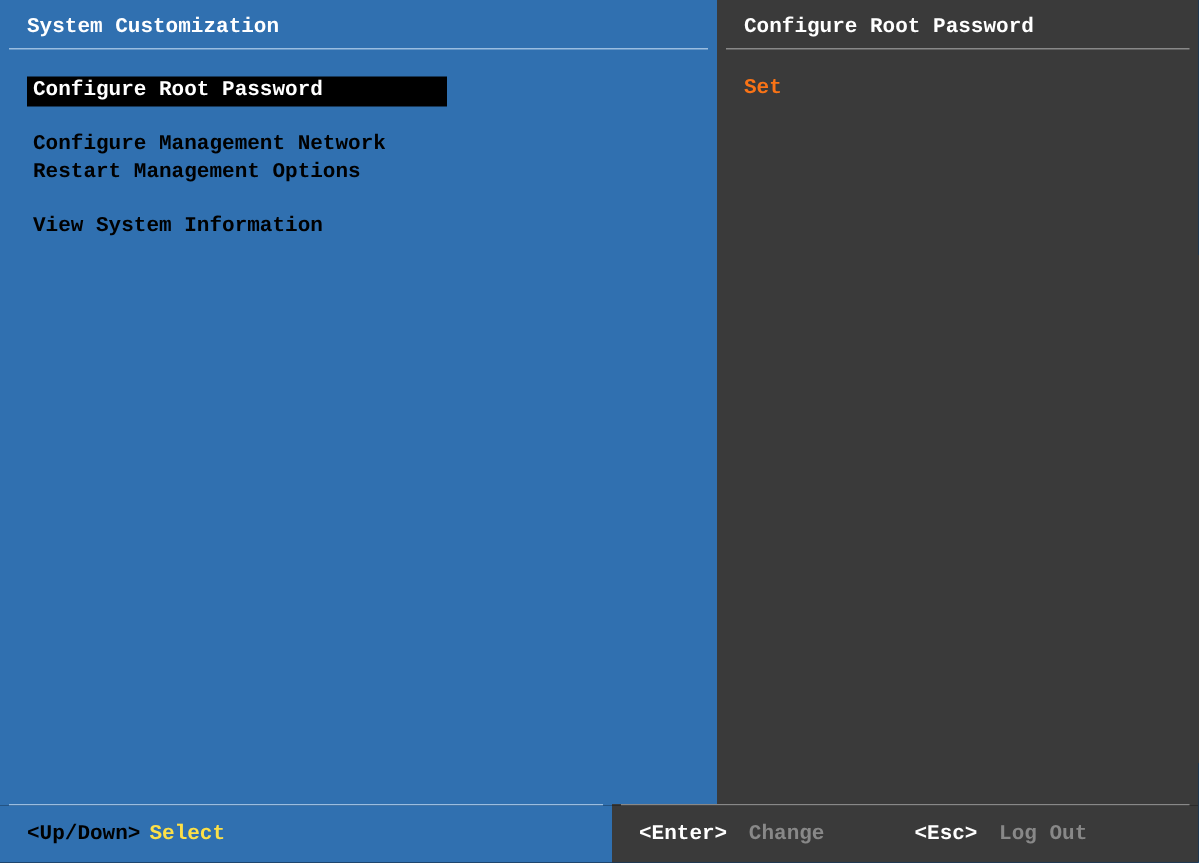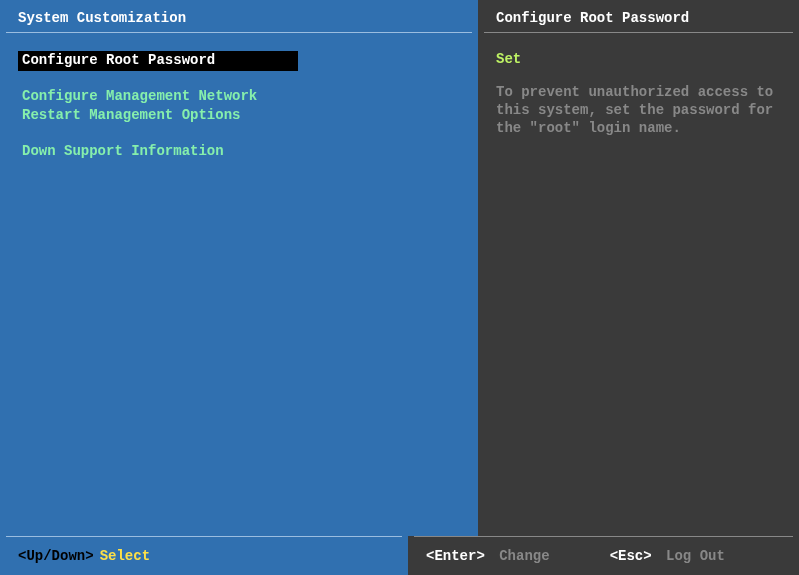--- a/index.html
+++ b/index.html
@@ -48,38 +48,38 @@
       margin: 0 6px 0 6px;
     }
     .right-panel .panel-rule {
       border-top: 1px solid #888888;
     }
     .panel-body {
       padding: 18px 18px 10px 18px;
       flex: 1;
     }
     .menu-item {
-      color: #86efac;
+      color: #000000;
       padding: 1px 4px 1px 4px;
       cursor: pointer;
       white-space: pre;
       line-height: 1.25;
     }
     .menu-item.selected {
       background: #000000;
       color: #ffffff;
       display: inline-block;
       min-width: 280px;
       padding-right: 40px;
     }
     .menu-spacer {
       height: 16px;
     }
     .right-status {
-      color: #bef264;
+      color: #f97316;
       margin-bottom: 16px;
     }
     .right-desc {
       color: #888888;
       line-height: 1.3;
       max-width: 320px;
     }
     .footer {
       height: 38px;
       display: flex;
@@ -143,29 +143,28 @@
     <div class="panel-header">System Customization</div>
     <hr class="panel-rule">
     <div class="panel-body">
       <div>
         <span class="menu-item selected">Configure Root Password</span>
       </div>
       <div class="menu-spacer"></div>
       <div class="menu-item">Configure Management Network</div>
       <div class="menu-item">Restart Management Options</div>
       <div class="menu-spacer"></div>
-      <div class="menu-item">Down Support Information</div>
+      <div class="menu-item">View System Information</div>
     </div>
   </div>
   <div class="right-panel">
     <div class="panel-header">Configure Root Password</div>
     <hr class="panel-rule">
     <div class="panel-body">
       <div class="right-status">Set</div>
-      <div class="right-desc">To prevent unauthorized access to this system, set the password for the "root" login name.</div>
     </div>
   </div>
 </div>
 
 <div class="footer-rule-row">
   <div class="footer-section-left footer-rule-container">
     <hr class="footer-rule">
   </div>
   <div class="footer-section-right footer-rule-container">
     <hr class="right-footer-rule">

